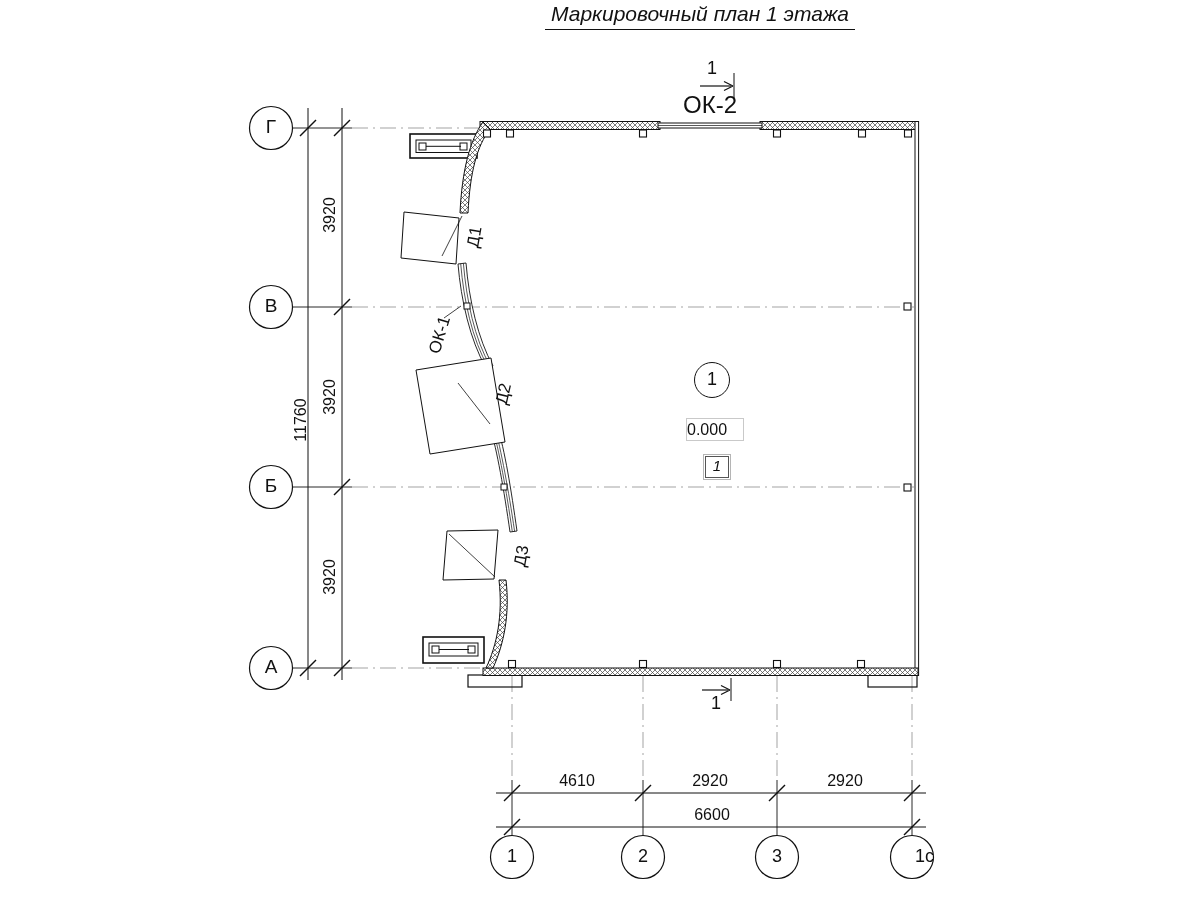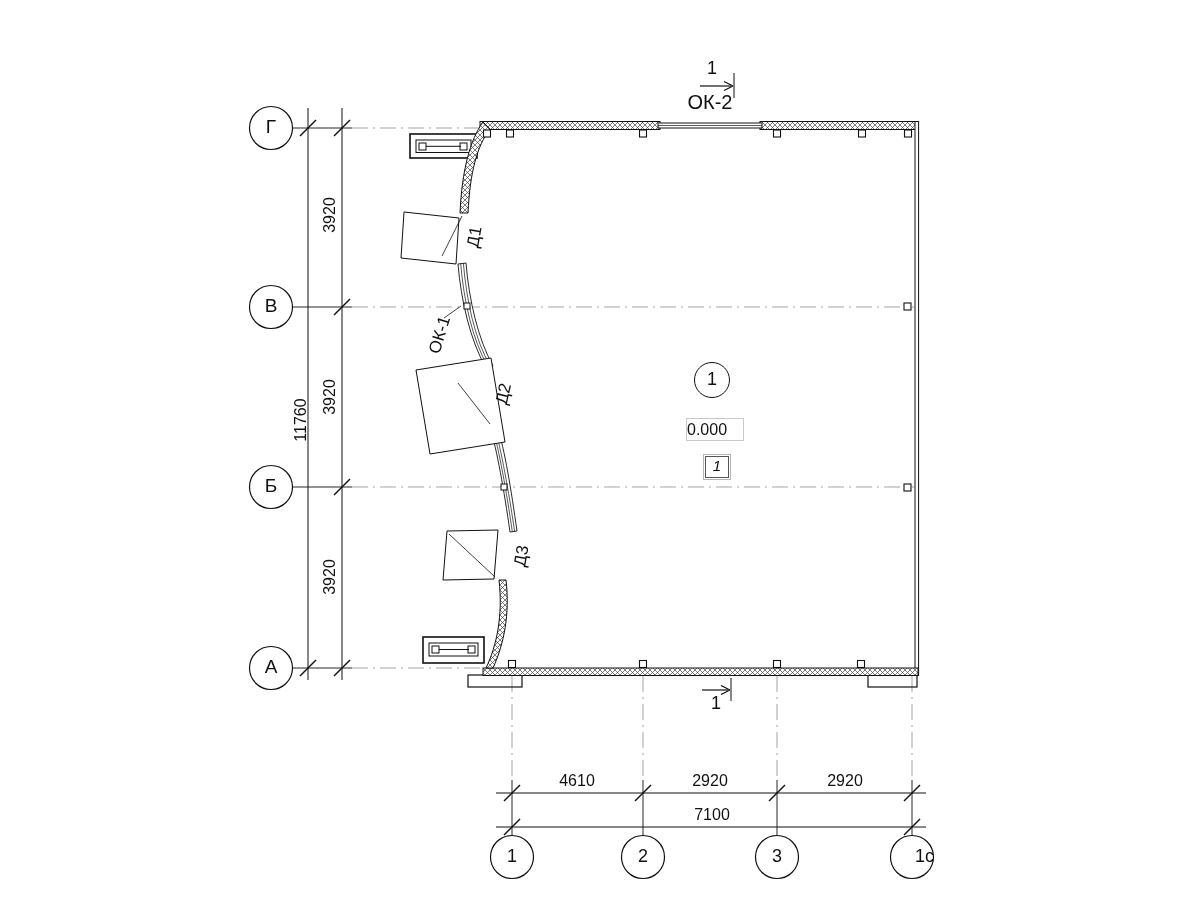--- a/index.html
+++ b/index.html
@@ -185,46 +185,49 @@
     </g>
     <g stroke="#111" fill="none">
       <line x1="702" y1="690" x2="728" y2="690" stroke-width="1.2"></line>
       <path d="M730,690 L721,685.5 M730,690 L721,694.5" stroke-width="1.2"></path>
       <line x1="731" y1="678" x2="731" y2="701" stroke-width="1"></line>
     </g>
 
     <circle cx="712" cy="380" r="17.5" fill="#fff" stroke="#111" stroke-width="1"></circle>
   </svg>
 
+  <div class="txt title-wrap">
+    <span class="title-inner">Маркировочный план 1 этажа</span>
+  </div>
 
   <div class="txt axis-letter" style="left:250px;top:116px;">Г</div>
   <div class="txt axis-letter" style="left:250px;top:295px;">В</div>
   <div class="txt axis-letter" style="left:250px;top:475px;">Б</div>
   <div class="txt axis-letter" style="left:250px;top:656px;">А</div>
 
   <div class="txt grid-num" style="left:490px;top:846px;">1</div>
   <div class="txt grid-num" style="left:621px;top:846px;">2</div>
   <div class="txt grid-num" style="left:755px;top:846px;">3</div>
   <div class="txt grid-num" style="left:890px;top:846px;text-align:right;">1с</div>
 
   <div class="txt dim rot90" style="left:300px;top:206px;">3920</div>
   <div class="txt dim rot90" style="left:300px;top:388px;">3920</div>
   <div class="txt dim rot90" style="left:300px;top:568px;">3920</div>
   <div class="txt dim rot90" style="left:266px;top:411px;width:70px;">11760</div>
 
   <div class="txt dim" style="left:547px;top:772px;">4610</div>
   <div class="txt dim" style="left:680px;top:772px;">2920</div>
   <div class="txt dim" style="left:815px;top:772px;">2920</div>
-  <div class="txt dim" style="left:682px;top:806px;">7100</div>
+  <div class="txt dim" style="left:682px;top:806px;">6600</div>
 
   <div class="txt mark" style="left:458px;top:227px;width:34px;text-align:center;transform:rotate(-80deg);">Д1</div>
   <div class="txt mark" style="left:487px;top:384px;width:34px;text-align:center;transform:rotate(-77deg);">Д2</div>
   <div class="txt mark" style="left:505px;top:546px;width:34px;text-align:center;transform:rotate(-80deg);">Д3</div>
   <div class="txt mark" style="left:414px;top:325px;width:52px;text-align:center;transform:rotate(-73deg);">ОК-1</div>
-  <div class="txt mark center" style="left:682px;top:91px;width:56px;font-size:20px;">ОК-2</div>
+  <div class="txt mark center" style="left:682px;top:91px;width:56px;font-size:24px;">ОК-2</div>
 
   <div class="txt center" style="left:700px;top:58px;width:24px;font-size:18px;">1</div>
   <div class="txt center" style="left:704px;top:693px;width:24px;font-size:18px;">1</div>
 
   <div class="txt center" style="left:695px;top:369px;width:34px;font-size:18px;">1</div>
   <div class="txt lvl-box">0.000</div>
   <div class="txt zone-box">
     <span class="zone-inner">1</span>
   </div>
 

